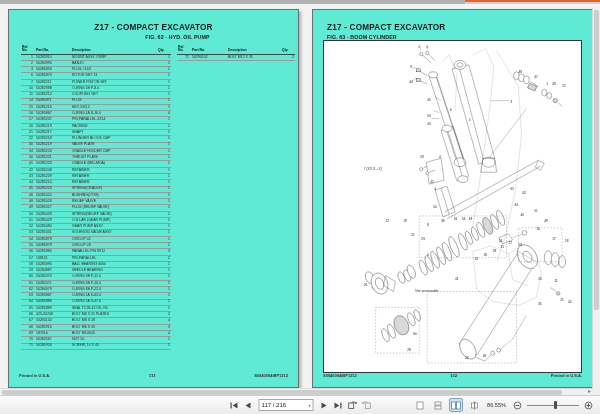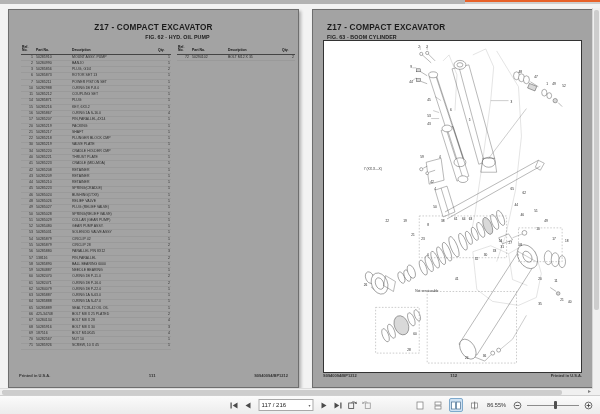--- a/index.html
+++ b/index.html
@@ -13,21 +13,21 @@
 
   
   .topbar{position:absolute;left:0;top:0;width:600px;height:4px;background:#b3b3b3;}
   .topbar .accent{position:absolute;right:0;top:0;width:135px;height:4px;background:#e8622a;}
   .topbar .accent2{position:absolute;right:0;top:2px;width:135px;height:2px;background:#cfcfcf;}
 
   
   .viewer{position:absolute;left:0;top:4px;width:600px;height:392px;background:#f3f3f3;overflow:hidden;}
 
   .page{
-    position:absolute;top:5px;height:379px;background:#a3a3a3;
+    position:absolute;top:5px;height:379px;background:#5eead4;
     border:1px solid #6e6e6e;box-sizing:border-box;
     box-shadow:2px 2px 3px rgba(0,0,0,.28);
   }
   .page.left{left:8px;width:291px;}
   .page.right{left:312px;width:281px;}
 
   .pg-title{text-align:center;font-size:8.2px;font-weight:bold;color:#1b1b1b;letter-spacing:.2px;}
   .pg-sub{font-size:5.3px;font-weight:bold;color:#1b1b1b;letter-spacing:.1px;}
   .left .pg-head{position:absolute;left:0;right:0;top:13px;}
   .left .pg-sub{text-align:center;padding-left:48px;margin-top:2px;}

